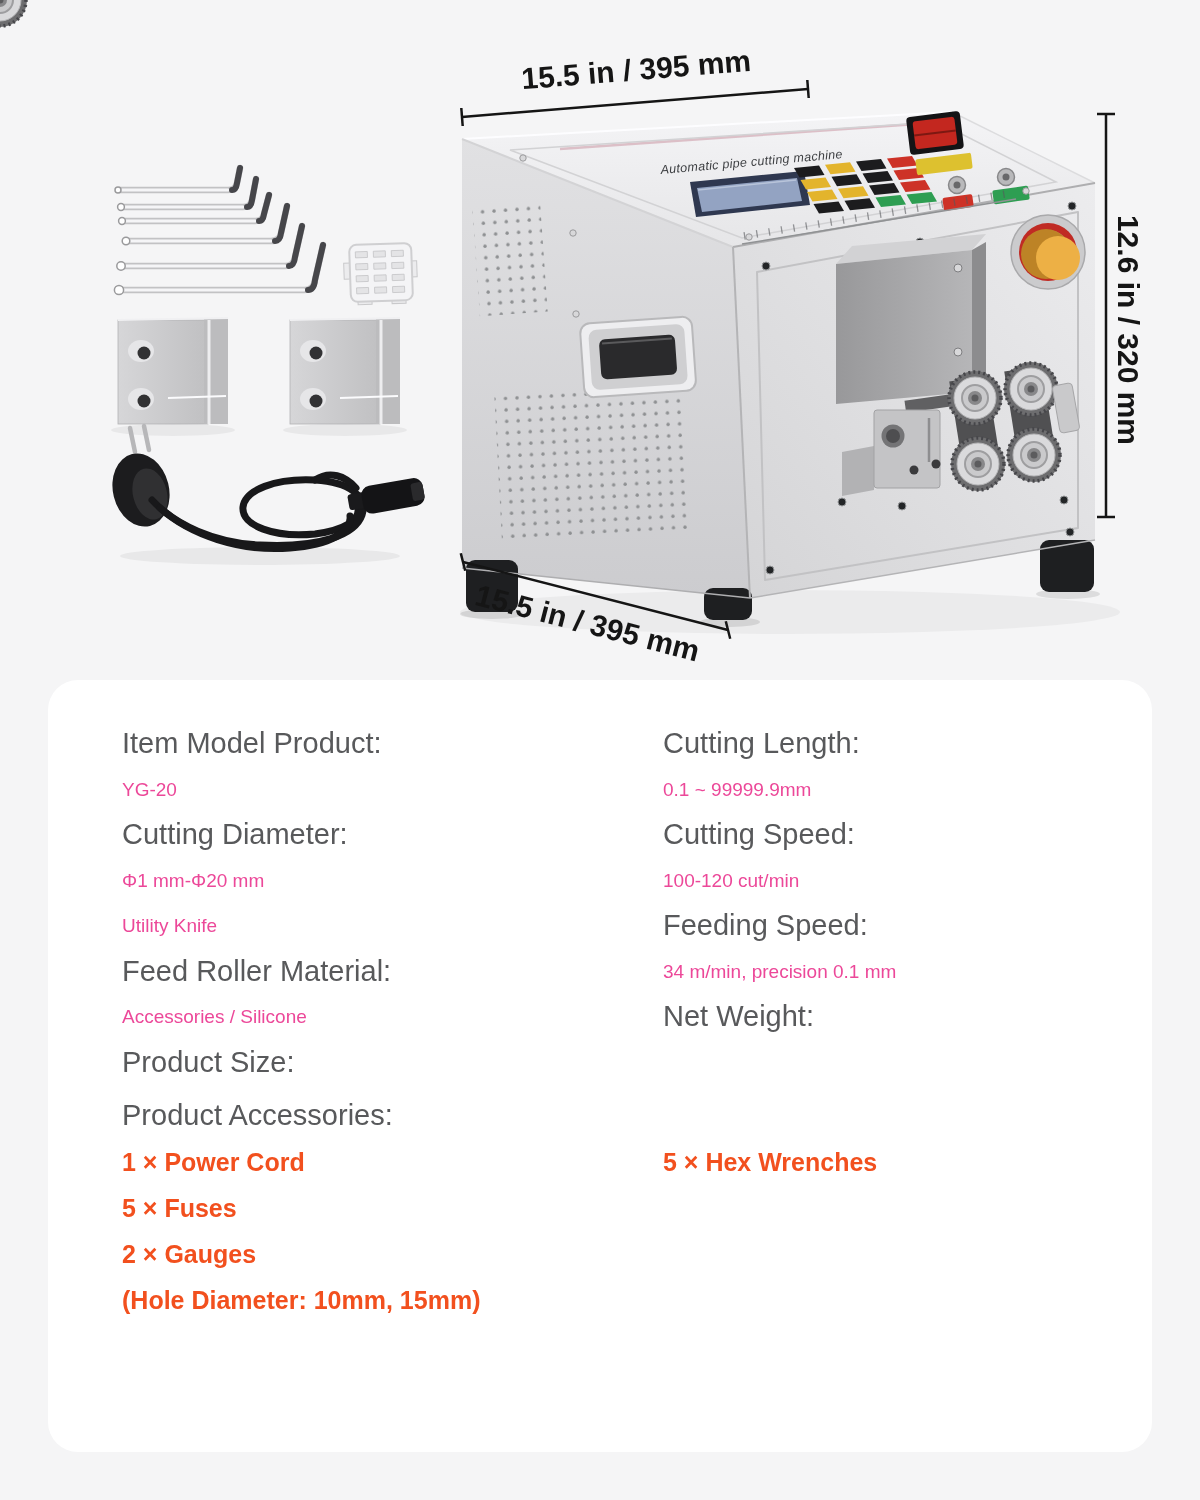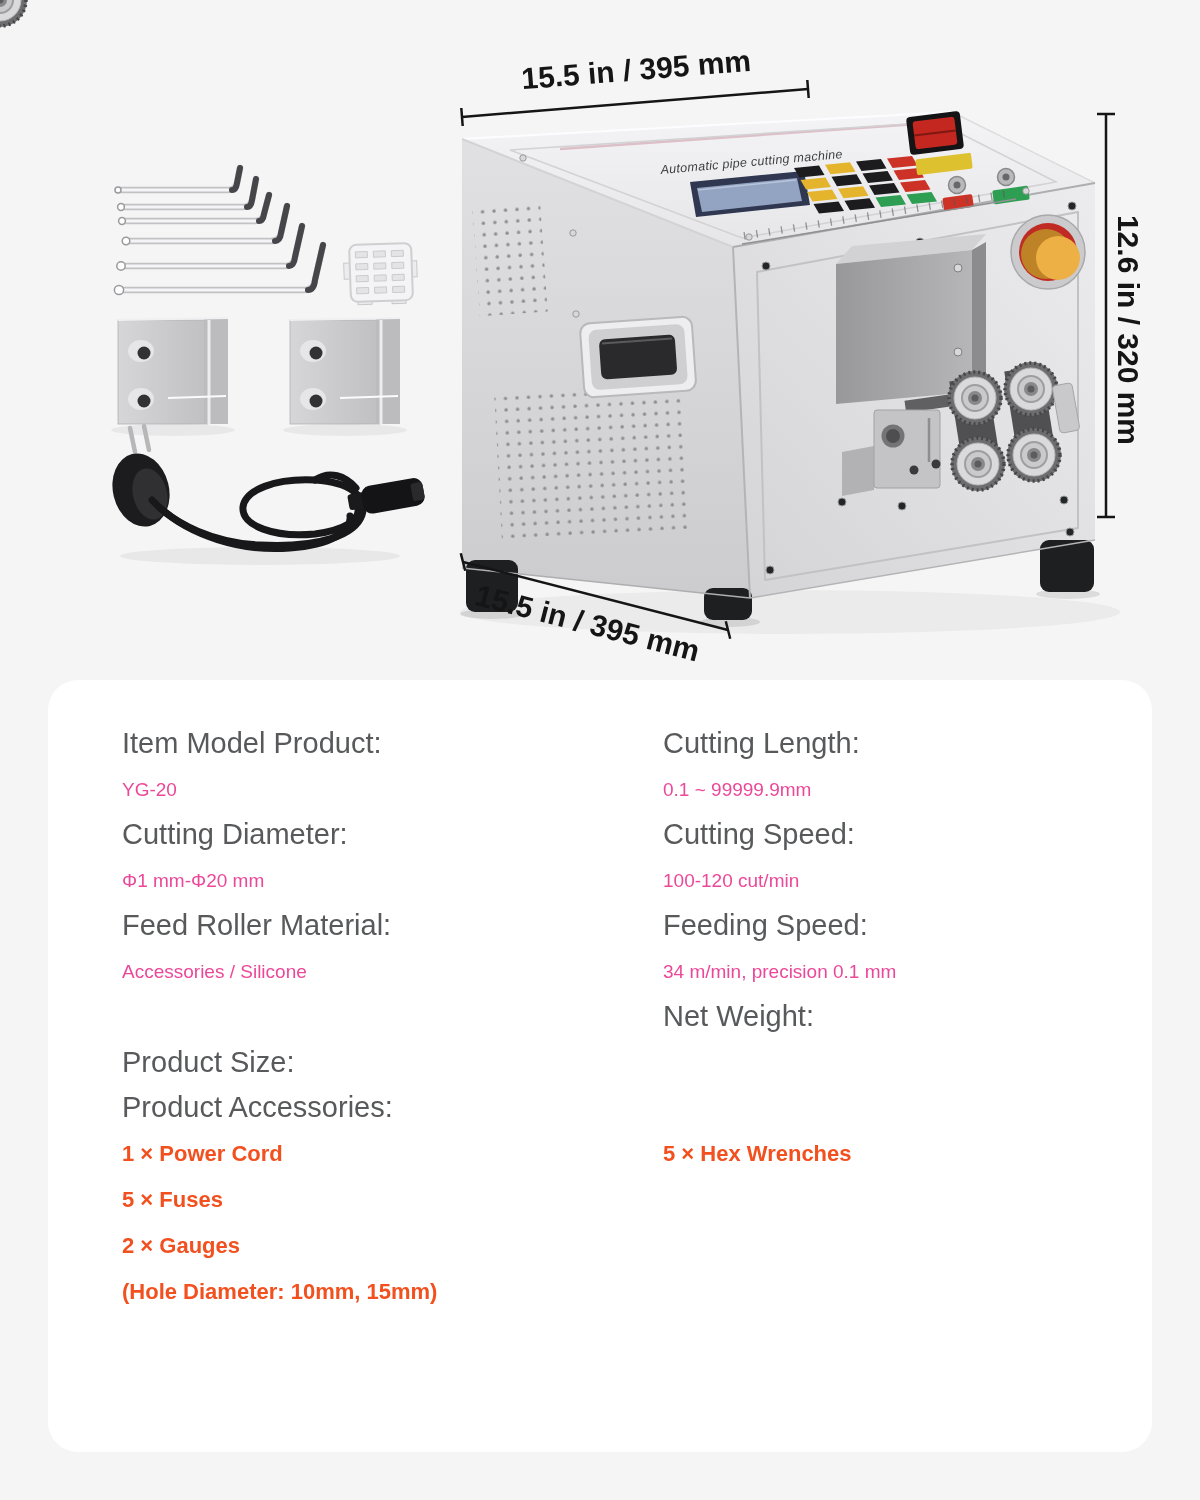--- a/index.html
+++ b/index.html
@@ -8,22 +8,22 @@
   .photo-section { position:absolute; left:0; top:0; width:1200px; height:680px; }
   .photo-section svg { display:block; }
 
   .spec-panel { position:absolute; left:48px; top:680px; width:1104px; height:772px;
     background:#ffffff; border-radius:30px; box-sizing:border-box;
     padding:41px 0 0 74px; }
   .spec-grid { display:grid; grid-template-columns:541px auto; }
   .acc-grid  { display:grid; grid-template-columns:541px auto; }
   .spec-label { font-size:29px; line-height:45.5px; color:#58595b; font-weight:400; }
   .spec-value { font-size:19px; line-height:45.5px; color:#ec4899; font-weight:400; }
-  .acc-block { margin-top:0; }
-  .acc-line { font-size:22px; line-height:46px; color:#f2501e; font-weight:700; }
+  .acc-block { margin-top:8px; }
+  .acc-line { font-size:25px; line-height:46px; color:#f2501e; font-weight:700; }
   .dim-text { font:700 30px "Liberation Sans", sans-serif; fill:#151515; }
   .panel-title { font:italic 12.5px "Liberation Sans", sans-serif; fill:#3f4144; letter-spacing:.3px; }
 </style>
 </head>
 <body>
 
 <div class="stage">
 
   <div class="photo-section">
   <svg width="1200" height="680" viewBox="0 0 1200 680">
@@ -330,20 +330,21 @@
       <div class="spec-col">
         <div>
           <div class="spec-label">Item Model Product:</div>
           <div class="spec-value">YG-20</div>
         </div>
         <div>
           <div class="spec-label">Cutting Diameter:</div>
           <div class="spec-value">Φ1 mm-Φ20 mm</div>
         </div>
         <div>
+          <div class="spec-value">Utility Knife</div>
         </div>
         <div>
           <div class="spec-label">Feed Roller Material:</div>
           <div class="spec-value">Accessories / Silicone</div>
         </div>
       </div>
       <div class="spec-col">
         <div>
           <div class="spec-label">Cutting Length:</div>
           <div class="spec-value">0.1 ~ 99999.9mm</div>

